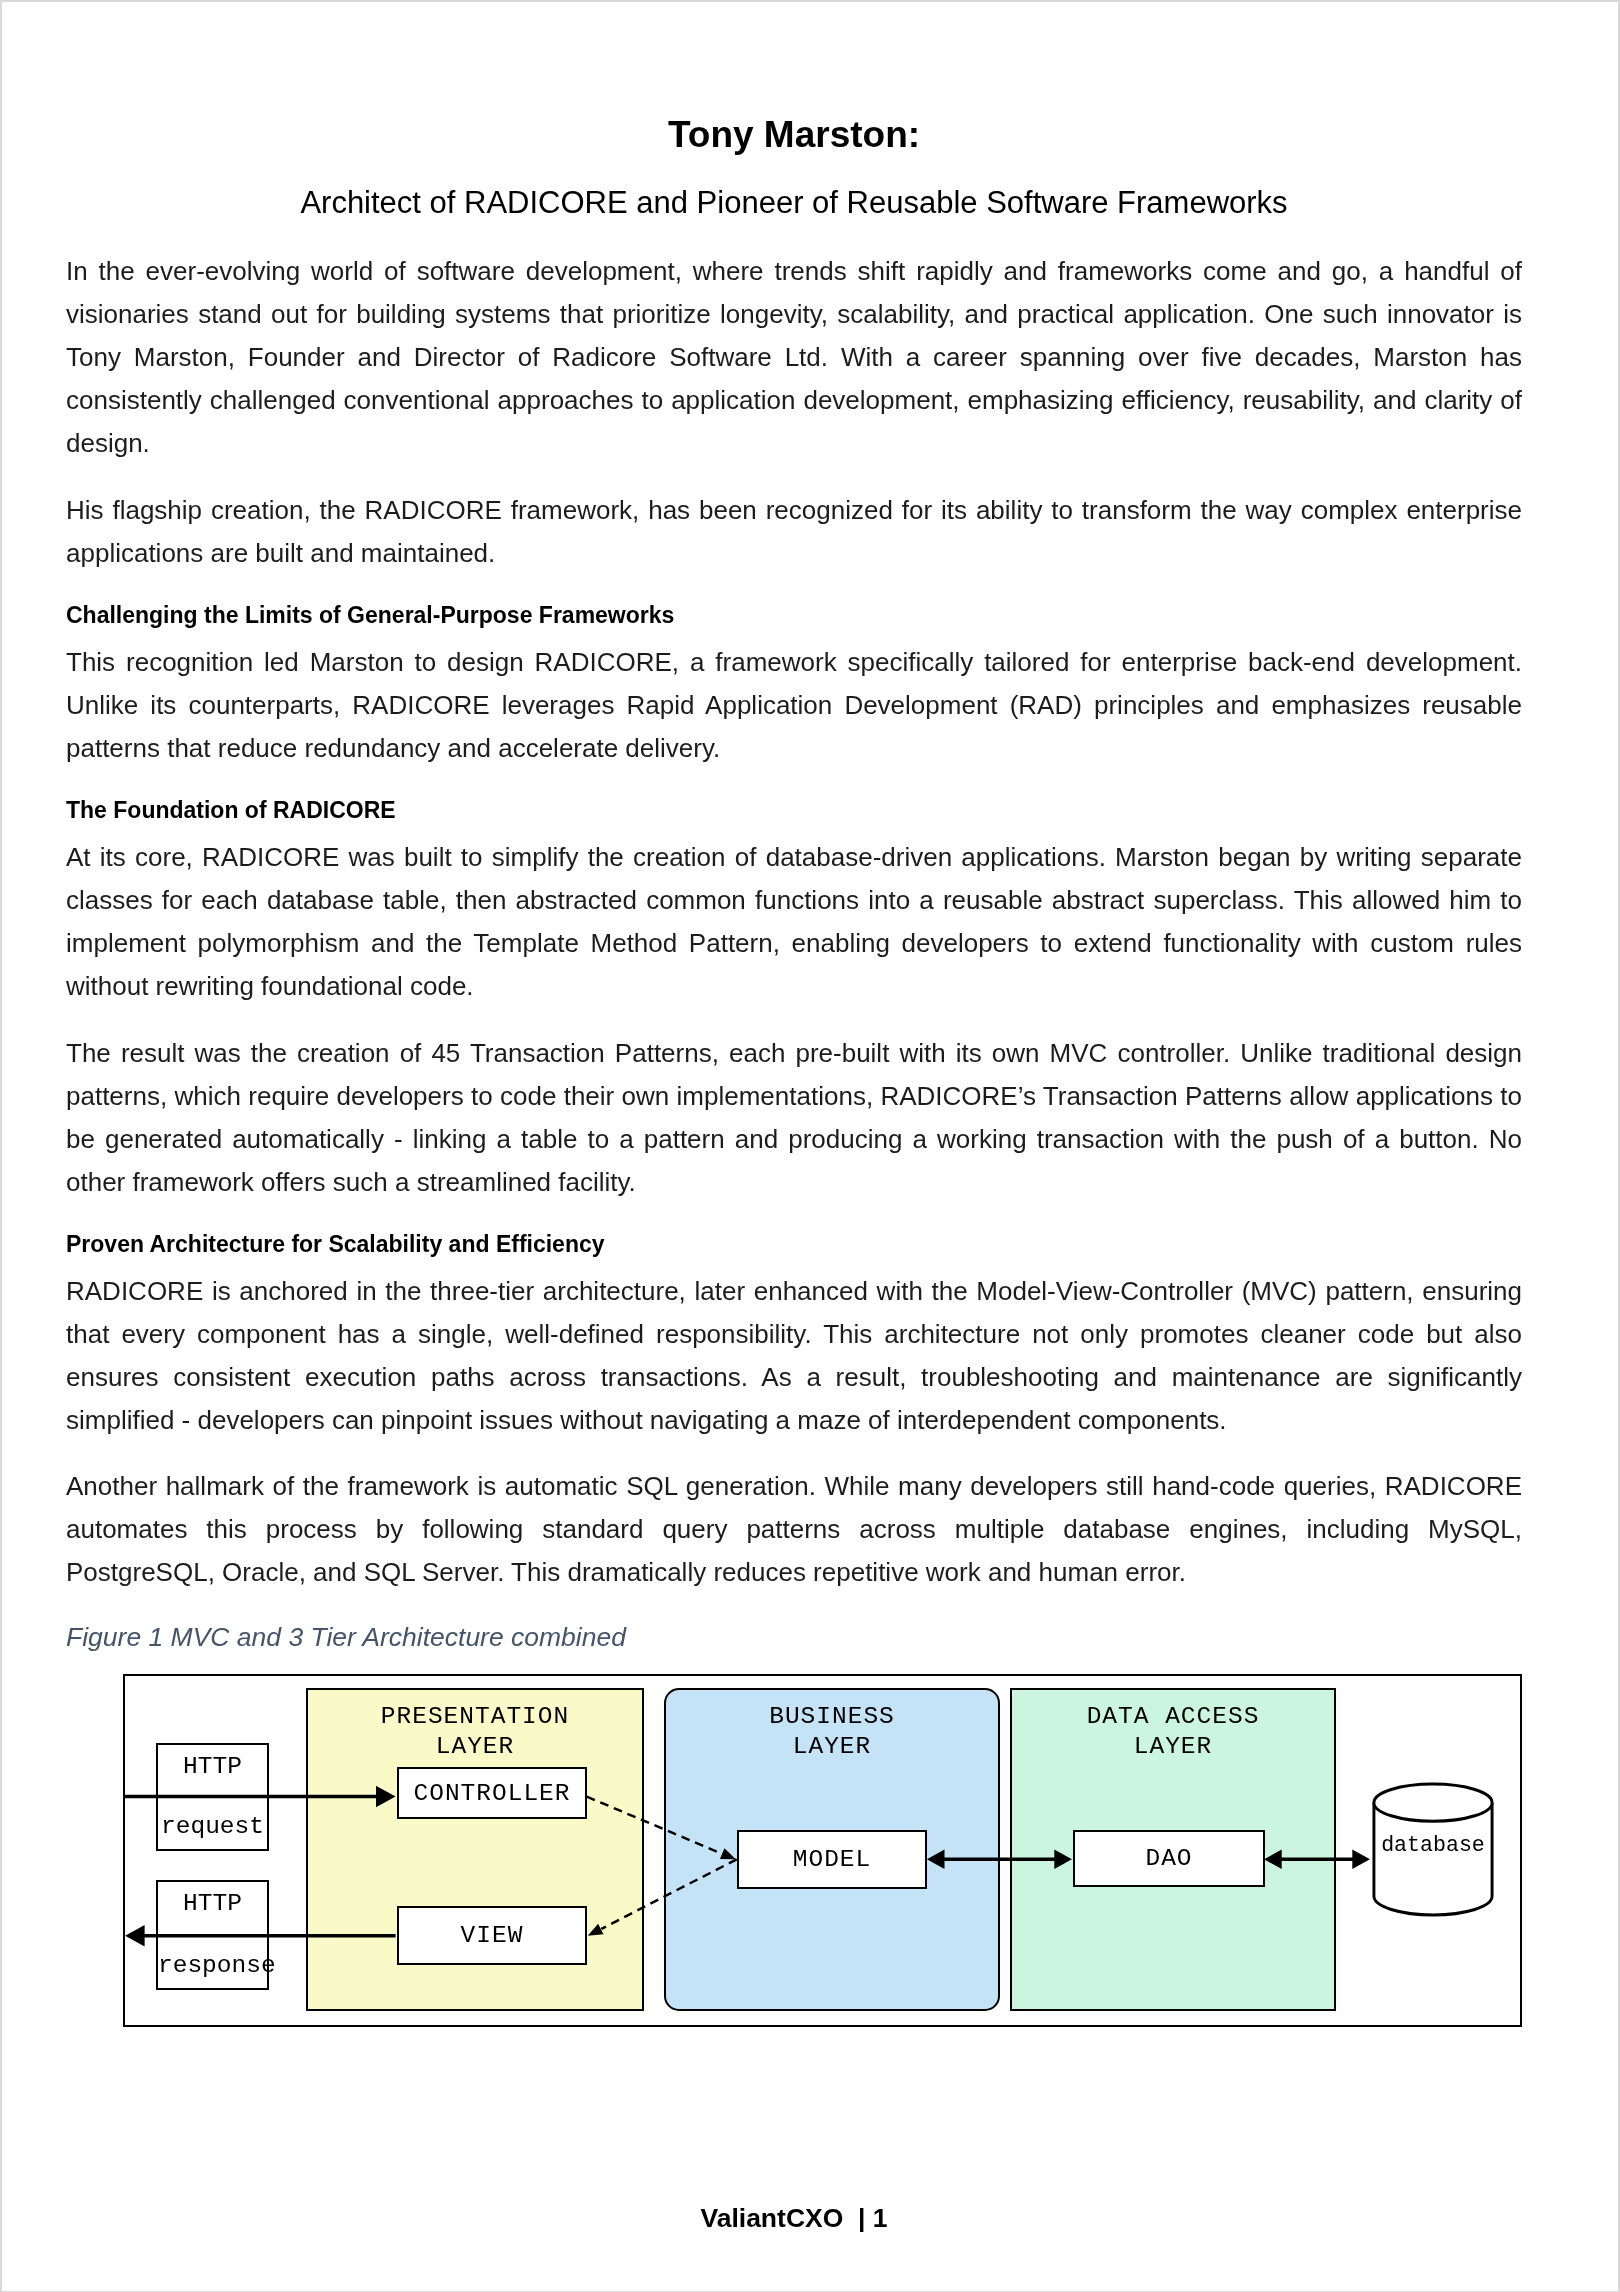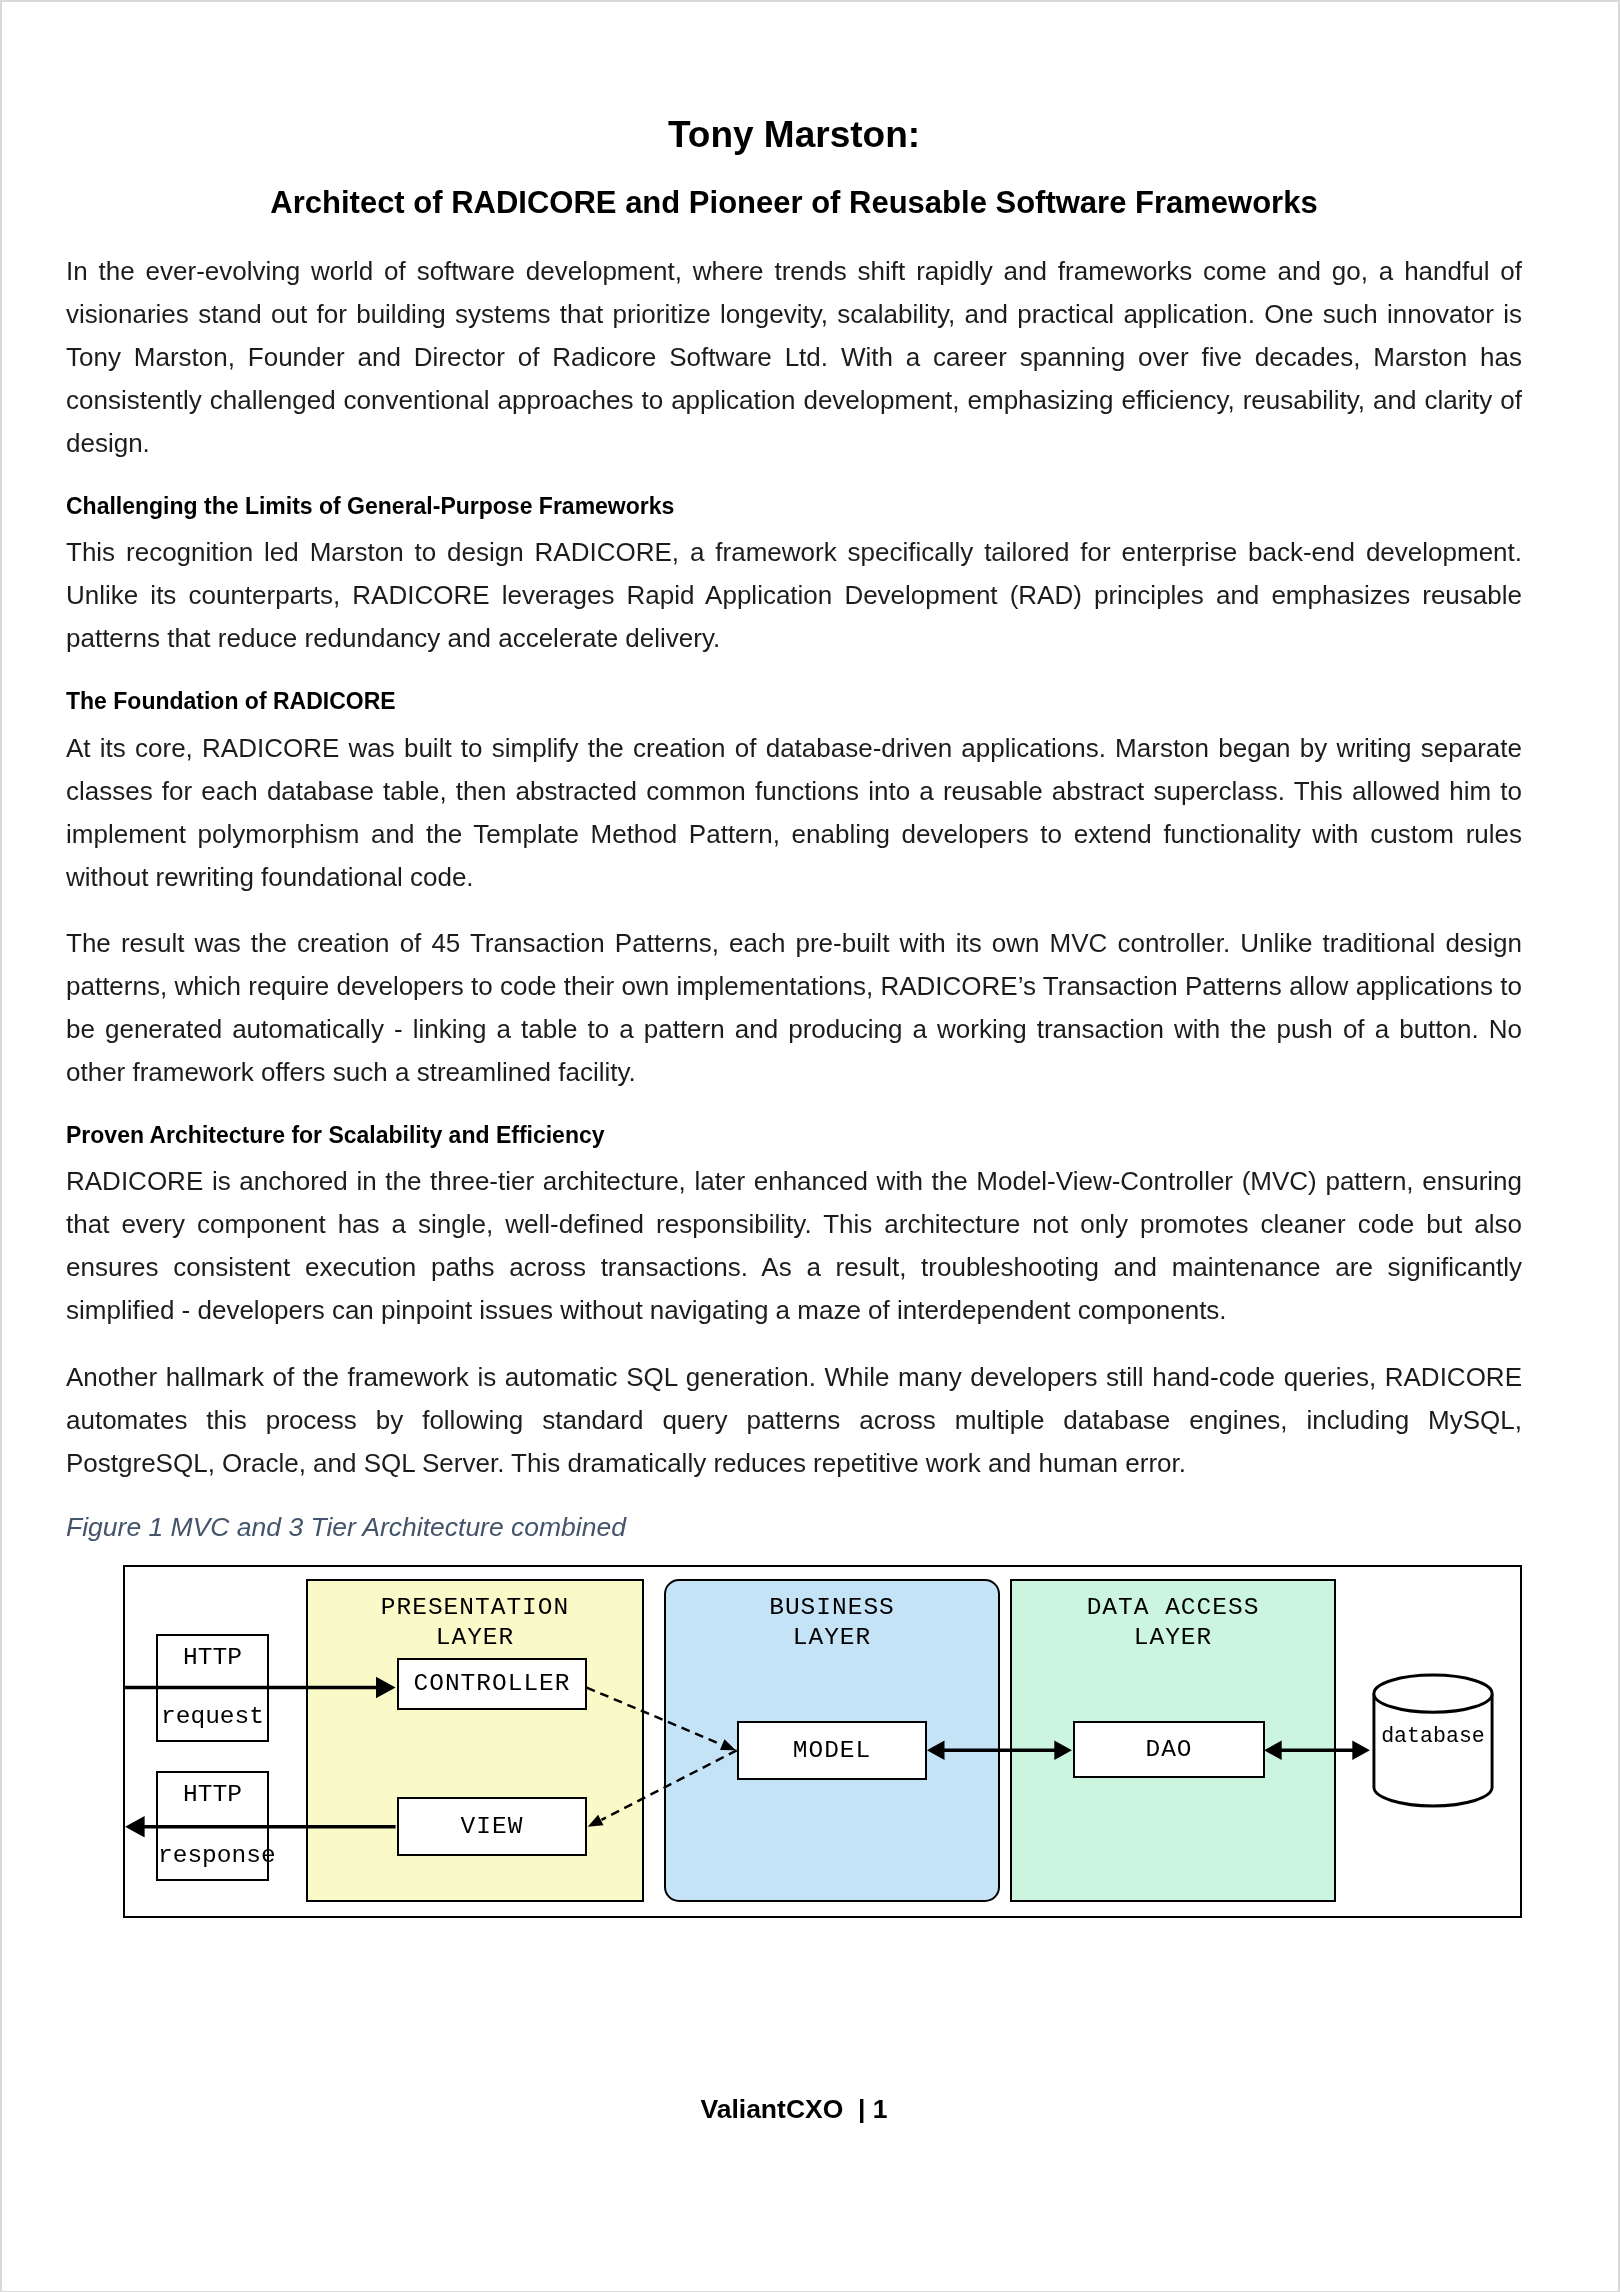--- a/index.html
+++ b/index.html
@@ -4,21 +4,21 @@
 <style>
   * { margin:0; padding:0; box-sizing:border-box; }
   html,body { background:#ffffff; }
   body {
     width:1620px; height:2293px; position:relative; overflow:hidden;
     font-family:"Liberation Sans", sans-serif; color:#1a1a1a;
   }
   .page-frame { position:absolute; inset:0; border:2px solid #d9d9d9; pointer-events:none; }
   .content { padding:114px 98px 0 66px; }
   .doc-title { font-size:37px; font-weight:bold; text-align:center; color:#000; margin:0 0 29px 0; }
-  .doc-subtitle { font-size:31px; font-weight:bold; text-align:center; color:#000; margin:0 0 29px 0; }
+  .doc-subtitle { font-size:31px; font-weight:normal; text-align:center; color:#000; margin:0 0 29px 0; }
   p.body-p {
     font-size:26px; line-height:43px; text-align:justify; color:#1c1c1c;
     margin:0 0 23.5px 0;
   }
   h3.section-h { font-size:23px; font-weight:bold; color:#000; margin:11.8px 0 7.8px 0; line-height:35px; }
   .fig-caption {
     font-size:26.5px; font-style:italic; color:#44546A; text-align:left;
     margin:13.7px 0 17.6px 0; line-height:39px;
   }
   
@@ -61,20 +61,21 @@
 <body>
 
 <div class="page-frame"></div>
 
 <div class="content">
 
   <h1 class="doc-title">Tony Marston:</h1>
   <h2 class="doc-subtitle">Architect of RADICORE and Pioneer of Reusable Software Frameworks</h2>
 
   <p class="body-p">In the ever-evolving world of software development, where trends shift rapidly and frameworks come and go, a handful of visionaries stand out for building systems that prioritize longevity, scalability, and practical application. One such innovator is Tony Marston, Founder and Director of Radicore Software Ltd. With a career spanning over five decades, Marston has consistently challenged conventional approaches to application development, emphasizing efficiency, reusability, and clarity of design.</p>
+  <p class="body-p">His flagship creation, the RADICORE framework, has been recognized for its ability to transform the way complex enterprise applications are built and maintained.</p>
 
   <h3 class="section-h">Challenging the Limits of General-Purpose Frameworks</h3>
   <p class="body-p">This recognition led Marston to design RADICORE, a framework specifically tailored for enterprise back-end development. Unlike its counterparts, RADICORE leverages Rapid Application Development (RAD) principles and emphasizes reusable patterns that reduce redundancy and accelerate delivery.</p>
 
   <h3 class="section-h">The Foundation of RADICORE</h3>
   <p class="body-p">At its core, RADICORE was built to simplify the creation of database-driven applications. Marston began by writing separate classes for each database table, then abstracted common functions into a reusable abstract superclass. This allowed him to implement polymorphism and the Template Method Pattern, enabling developers to extend functionality with custom rules without rewriting foundational code.</p>
   <p class="body-p">The result was the creation of 45 Transaction Patterns, each pre-built with its own MVC controller. Unlike traditional design patterns, which require developers to code their own implementations, RADICORE’s Transaction Patterns allow applications to be generated automatically - linking a table to a pattern and producing a working transaction with the push of a button. No other framework offers such a streamlined facility.</p>
 
   <h3 class="section-h">Proven Architecture for Scalability and Efficiency</h3>
   <p class="body-p">RADICORE is anchored in the three-tier architecture, later enhanced with the Model-View-Controller (MVC) pattern, ensuring that every component has a single, well-defined responsibility. This architecture not only promotes cleaner code but also ensures consistent execution paths across transactions. As a result, troubleshooting and maintenance are significantly simplified - developers can pinpoint issues without navigating a maze of interdependent components.</p>

